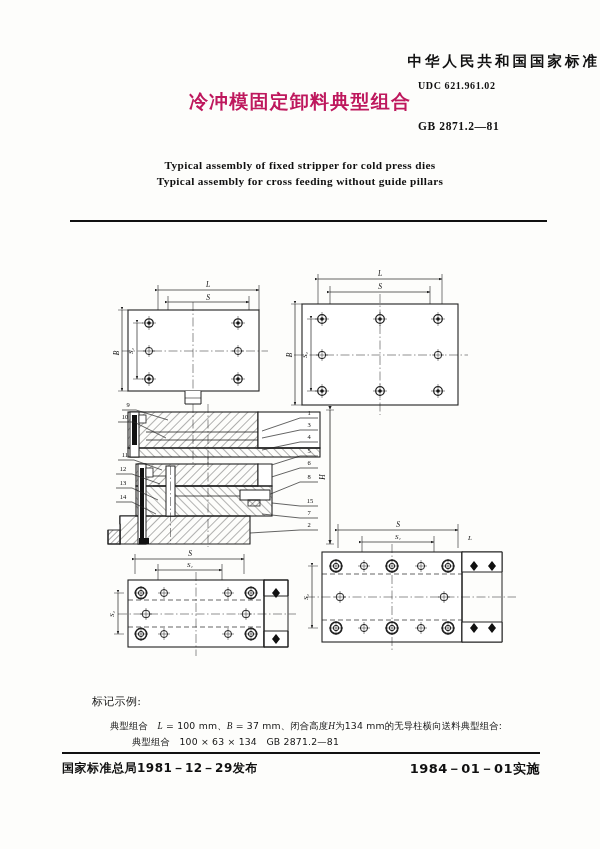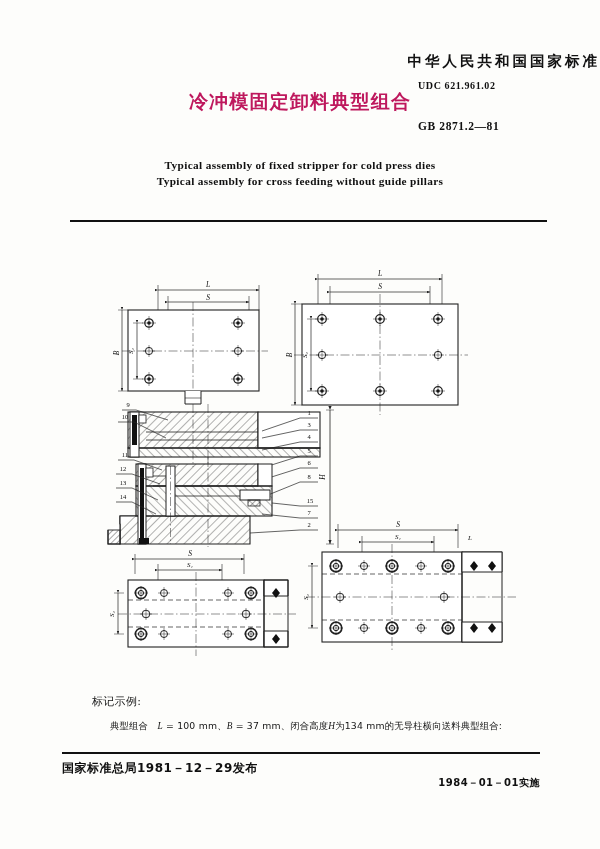--- a/index.html
+++ b/index.html
@@ -158,23 +158,23 @@
     position: absolute;
     left: 0; top: 0;
     font-family: "DejaVu Sans", "Liberation Sans", sans-serif;
     font-size: 12px;
     font-weight: bold;
     letter-spacing: 0.5px;
     color: #101010;
   }
   .footer .fr {
     position: absolute;
-    right: 0; top: 16px;
+    right: 0; top: 0;
     font-family: "DejaVu Sans", "Liberation Sans", sans-serif;
-    font-size: 10px;
+    font-size: 13px;
     font-weight: bold;
     letter-spacing: 0.5px;
     color: #101010;
   }
 </style>
 </head>
 <body>
 
 <div class="page">
 
@@ -672,20 +672,21 @@
           <path d="M492,371 l4,5 l-4,5 l-4,-5 z" fill="#111" stroke="none"></path>
         </g>
 
       </g>
     </svg>
   </div>
 
   <div class="marking">
     <div class="mk-head">标记示例:</div>
     <div class="mk-l1"><span>典型组合</span>&nbsp;&nbsp;&nbsp;<span class="ital">L</span><span> = 100 mm、</span><span class="ital">B</span><span> = 37 mm、闭合高度</span><span class="ital">H</span><span>为134 mm的无导柱横向送料典型组合:</span></div>
+    <div class="mk-l2"><span>典型组合</span>&nbsp;&nbsp;&nbsp;<span>100 × 63 × 134</span>&nbsp;&nbsp;&nbsp;<span>GB 2871.2—81</span></div>
   </div>
 
   <div class="rule-bottom"></div>
   <div class="footer">
     <div class="fl">国家标准总局1981－12－29发布</div>
     <div class="fr">1984－01－01实施</div>
   </div>
 
 </div>
 

